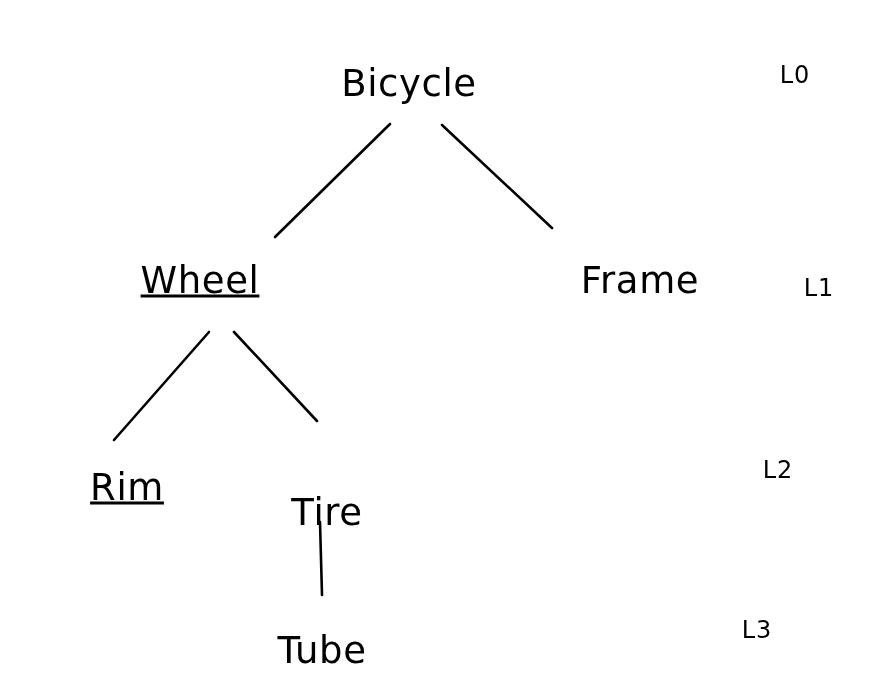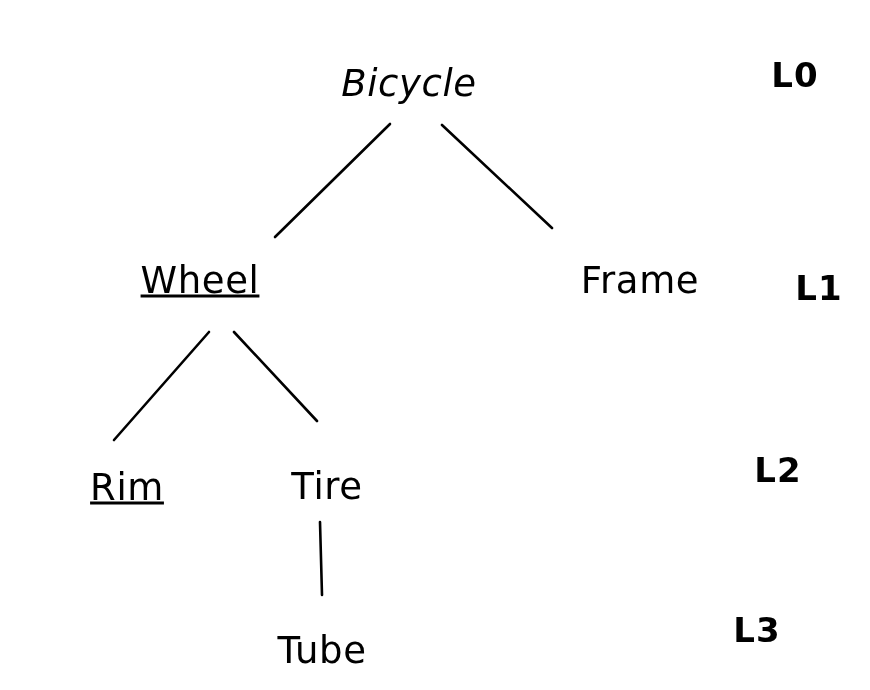--- a/index.html
+++ b/index.html
@@ -35,46 +35,46 @@
     line-height: 1;
     transform: translate(-50%, -50%);
     
     font-stretch: normal;
   }
   .level-label {
     position: absolute;
     white-space: nowrap;
     color: #000000;
     font-family: "DejaVu Sans", sans-serif;
-    font-size: 34px;
-    font-weight: 700;
+    font-size: 24px;
+    font-weight: 400;
     letter-spacing: 1px;
     line-height: 1;
     transform: translate(-50%, -50%);
   }
 </style>
 </head>
 <body>
 
 <div id="canvas" style="background: rgb(255, 255, 255);">
 
   <svg id="edge-layer" viewBox="0 0 870 690" xmlns="http://www.w3.org/2000/svg">
       <line x1="390" y1="124" x2="275" y2="237" stroke="#000000" stroke-width="2.6" stroke-linecap="round"></line>
       <line x1="442" y1="125" x2="552" y2="228" stroke="#000000" stroke-width="2.6" stroke-linecap="round"></line>
       <line x1="209" y1="332" x2="114" y2="440" stroke="#000000" stroke-width="2.6" stroke-linecap="round"></line>
       <line x1="234" y1="332" x2="317" y2="421" stroke="#000000" stroke-width="2.6" stroke-linecap="round"></line>
       <line x1="320" y1="522" x2="322" y2="595" stroke="#000000" stroke-width="2.6" stroke-linecap="round"></line>
     </svg>
 
   <div id="node-layer">
-      <div class="node-label" style="left: 409px; top: 83px; font-style: italic;">Bicycle</div>
+      <div class="node-label" style="left: 409px; top: 83px;">Bicycle</div>
       <div class="node-label" style="left: 200px; top: 280px; text-decoration: underline;">Wheel</div>
       <div class="node-label" style="left: 640px; top: 280px;">Frame</div>
       <div class="node-label" style="left: 127px; top: 487px; text-decoration: underline;">Rim</div>
-      <div class="node-label" style="left: 327px; top: 486px;">Tire</div>
+      <div class="node-label" style="left: 327px; top: 512px;">Tire</div>
       <div class="node-label" style="left: 322px; top: 650px;">Tube</div>
     </div>
 
   <div id="level-layer">
       <div class="level-label" style="left: 795px; top: 75px;">L0</div>
       <div class="level-label" style="left: 819px; top: 288px;">L1</div>
       <div class="level-label" style="left: 778px; top: 470px;">L2</div>
       <div class="level-label" style="left: 757px; top: 630px;">L3</div>
     </div>
 

